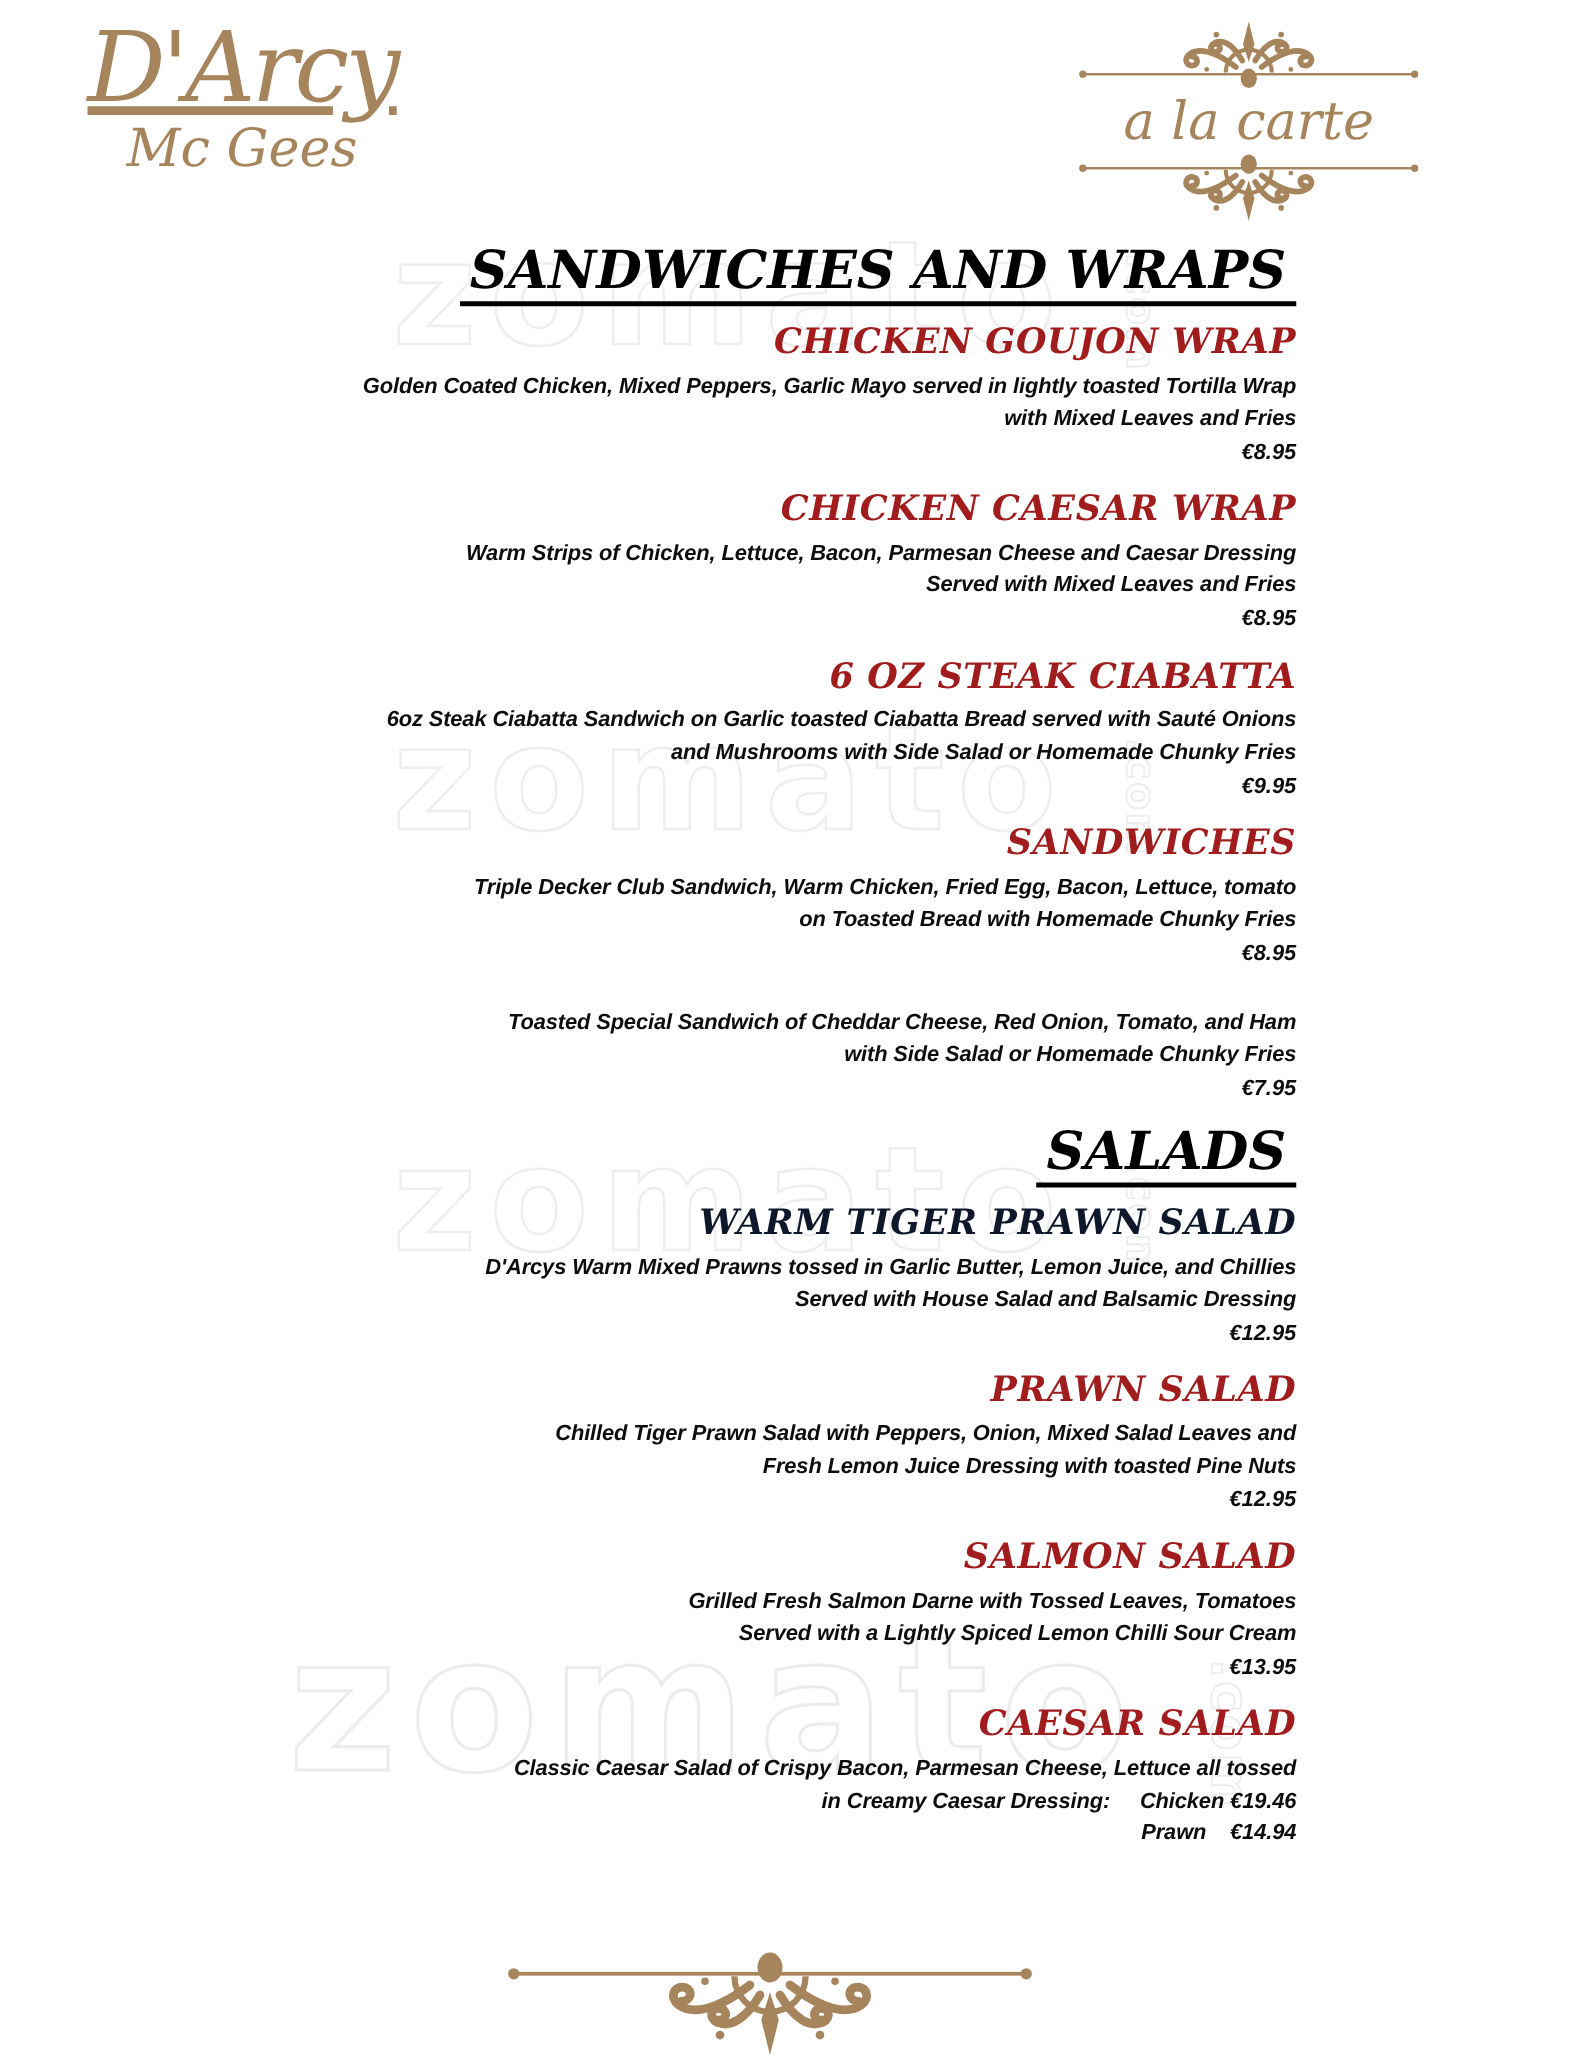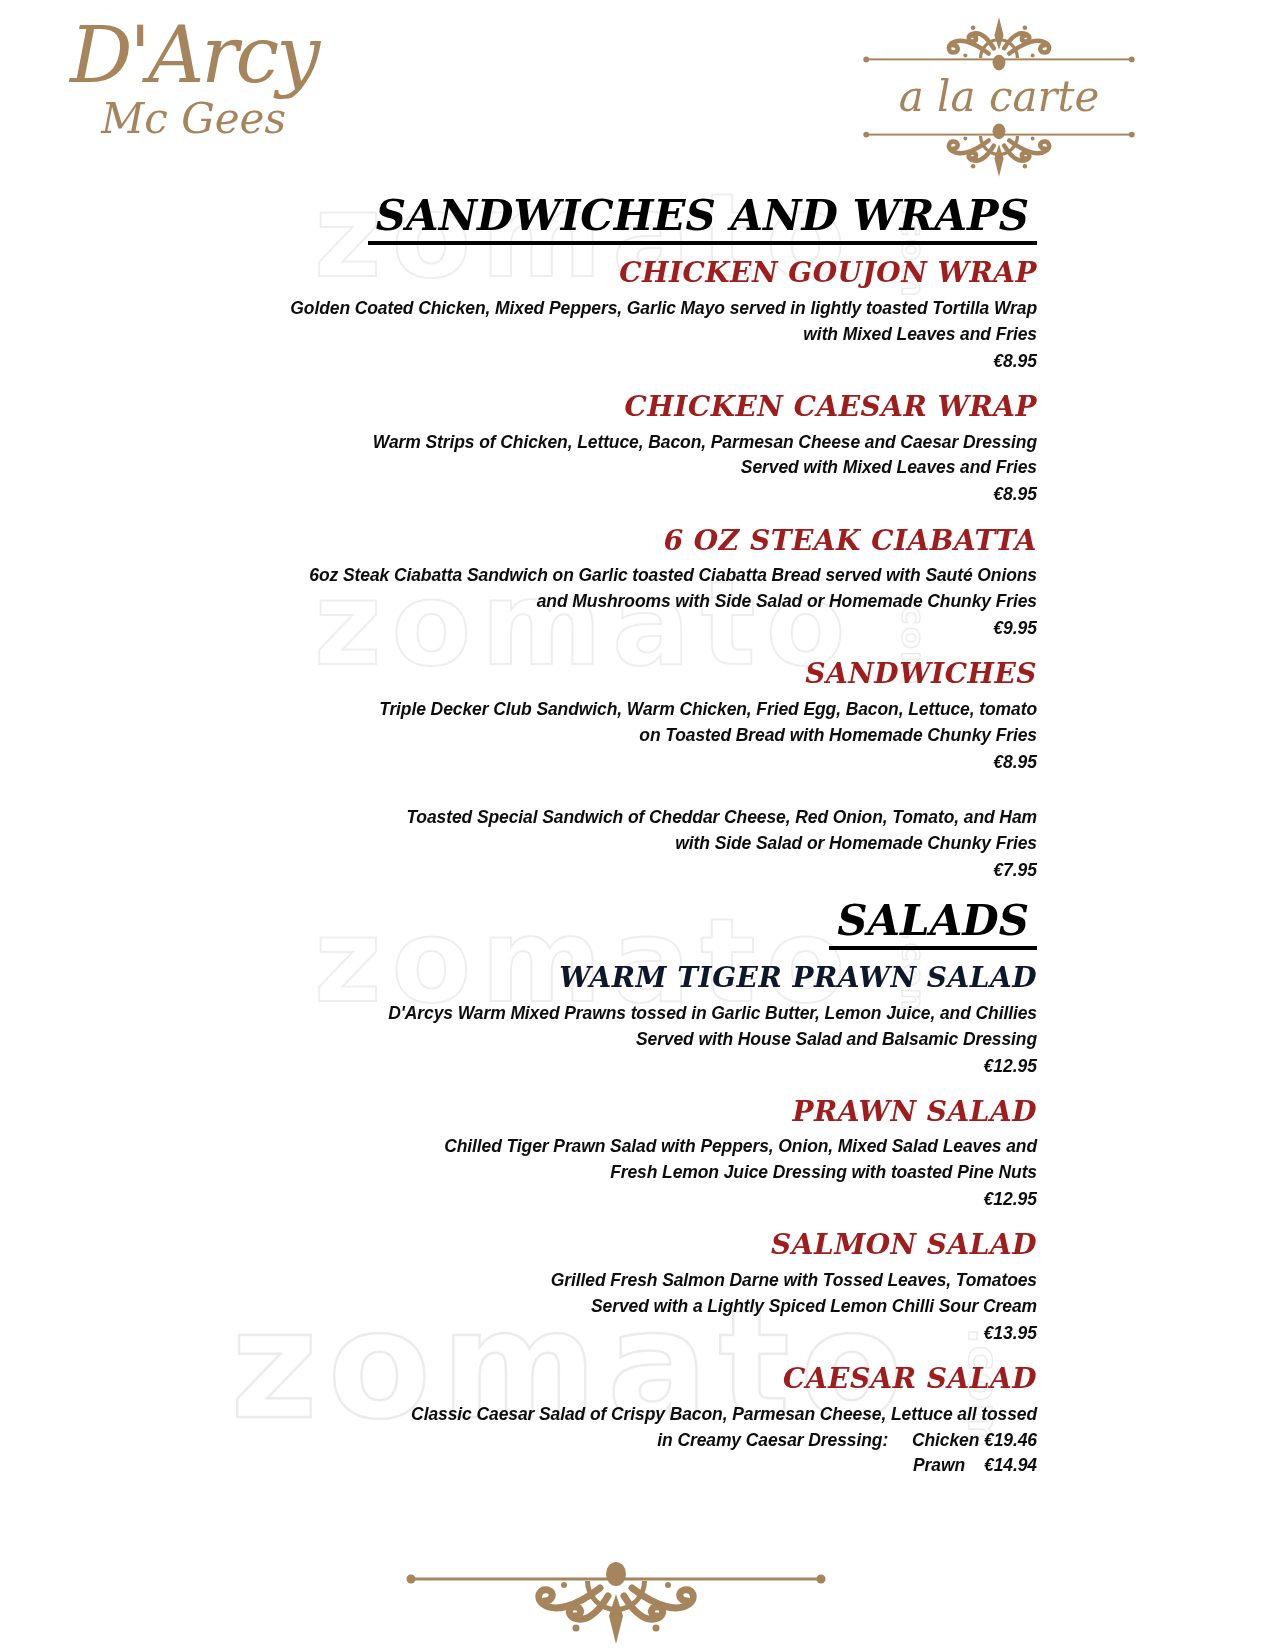--- a/index.html
+++ b/index.html
@@ -24,21 +24,21 @@
     -webkit-text-stroke:1.5px rgba(70,70,70,0.10);
   }
   
   .header{
     position:relative;z-index:1;display:flex;justify-content:space-between;
     align-items:flex-start;padding:16px 140px 0 70px;
   }
   .brand{
     font-family:"DejaVu Serif", serif;font-style:italic;text-align:center;line-height:1;
   }
-  .brand-line1{font-size:78px;letter-spacing:-3px;}
+  .brand-line1{font-size:78px;letter-spacing:-3px;text-decoration:underline;}
   .brand-line2{font-size:42px;margin-top:4px;letter-spacing:0px;}
   .alacarte{width:272px;text-align:center;}
   .flourish-slot{width:100%;line-height:0;}
   .flourish-slot svg{width:100%;height:auto;display:block;}
   .flourish-slot.flip svg{transform:scaleY(-1);}
   .alacarte-text{
     font-family:"DejaVu Serif", serif;font-style:italic;font-size:42px;
     line-height:1.05;padding:2px 0 2px;
   }
   

